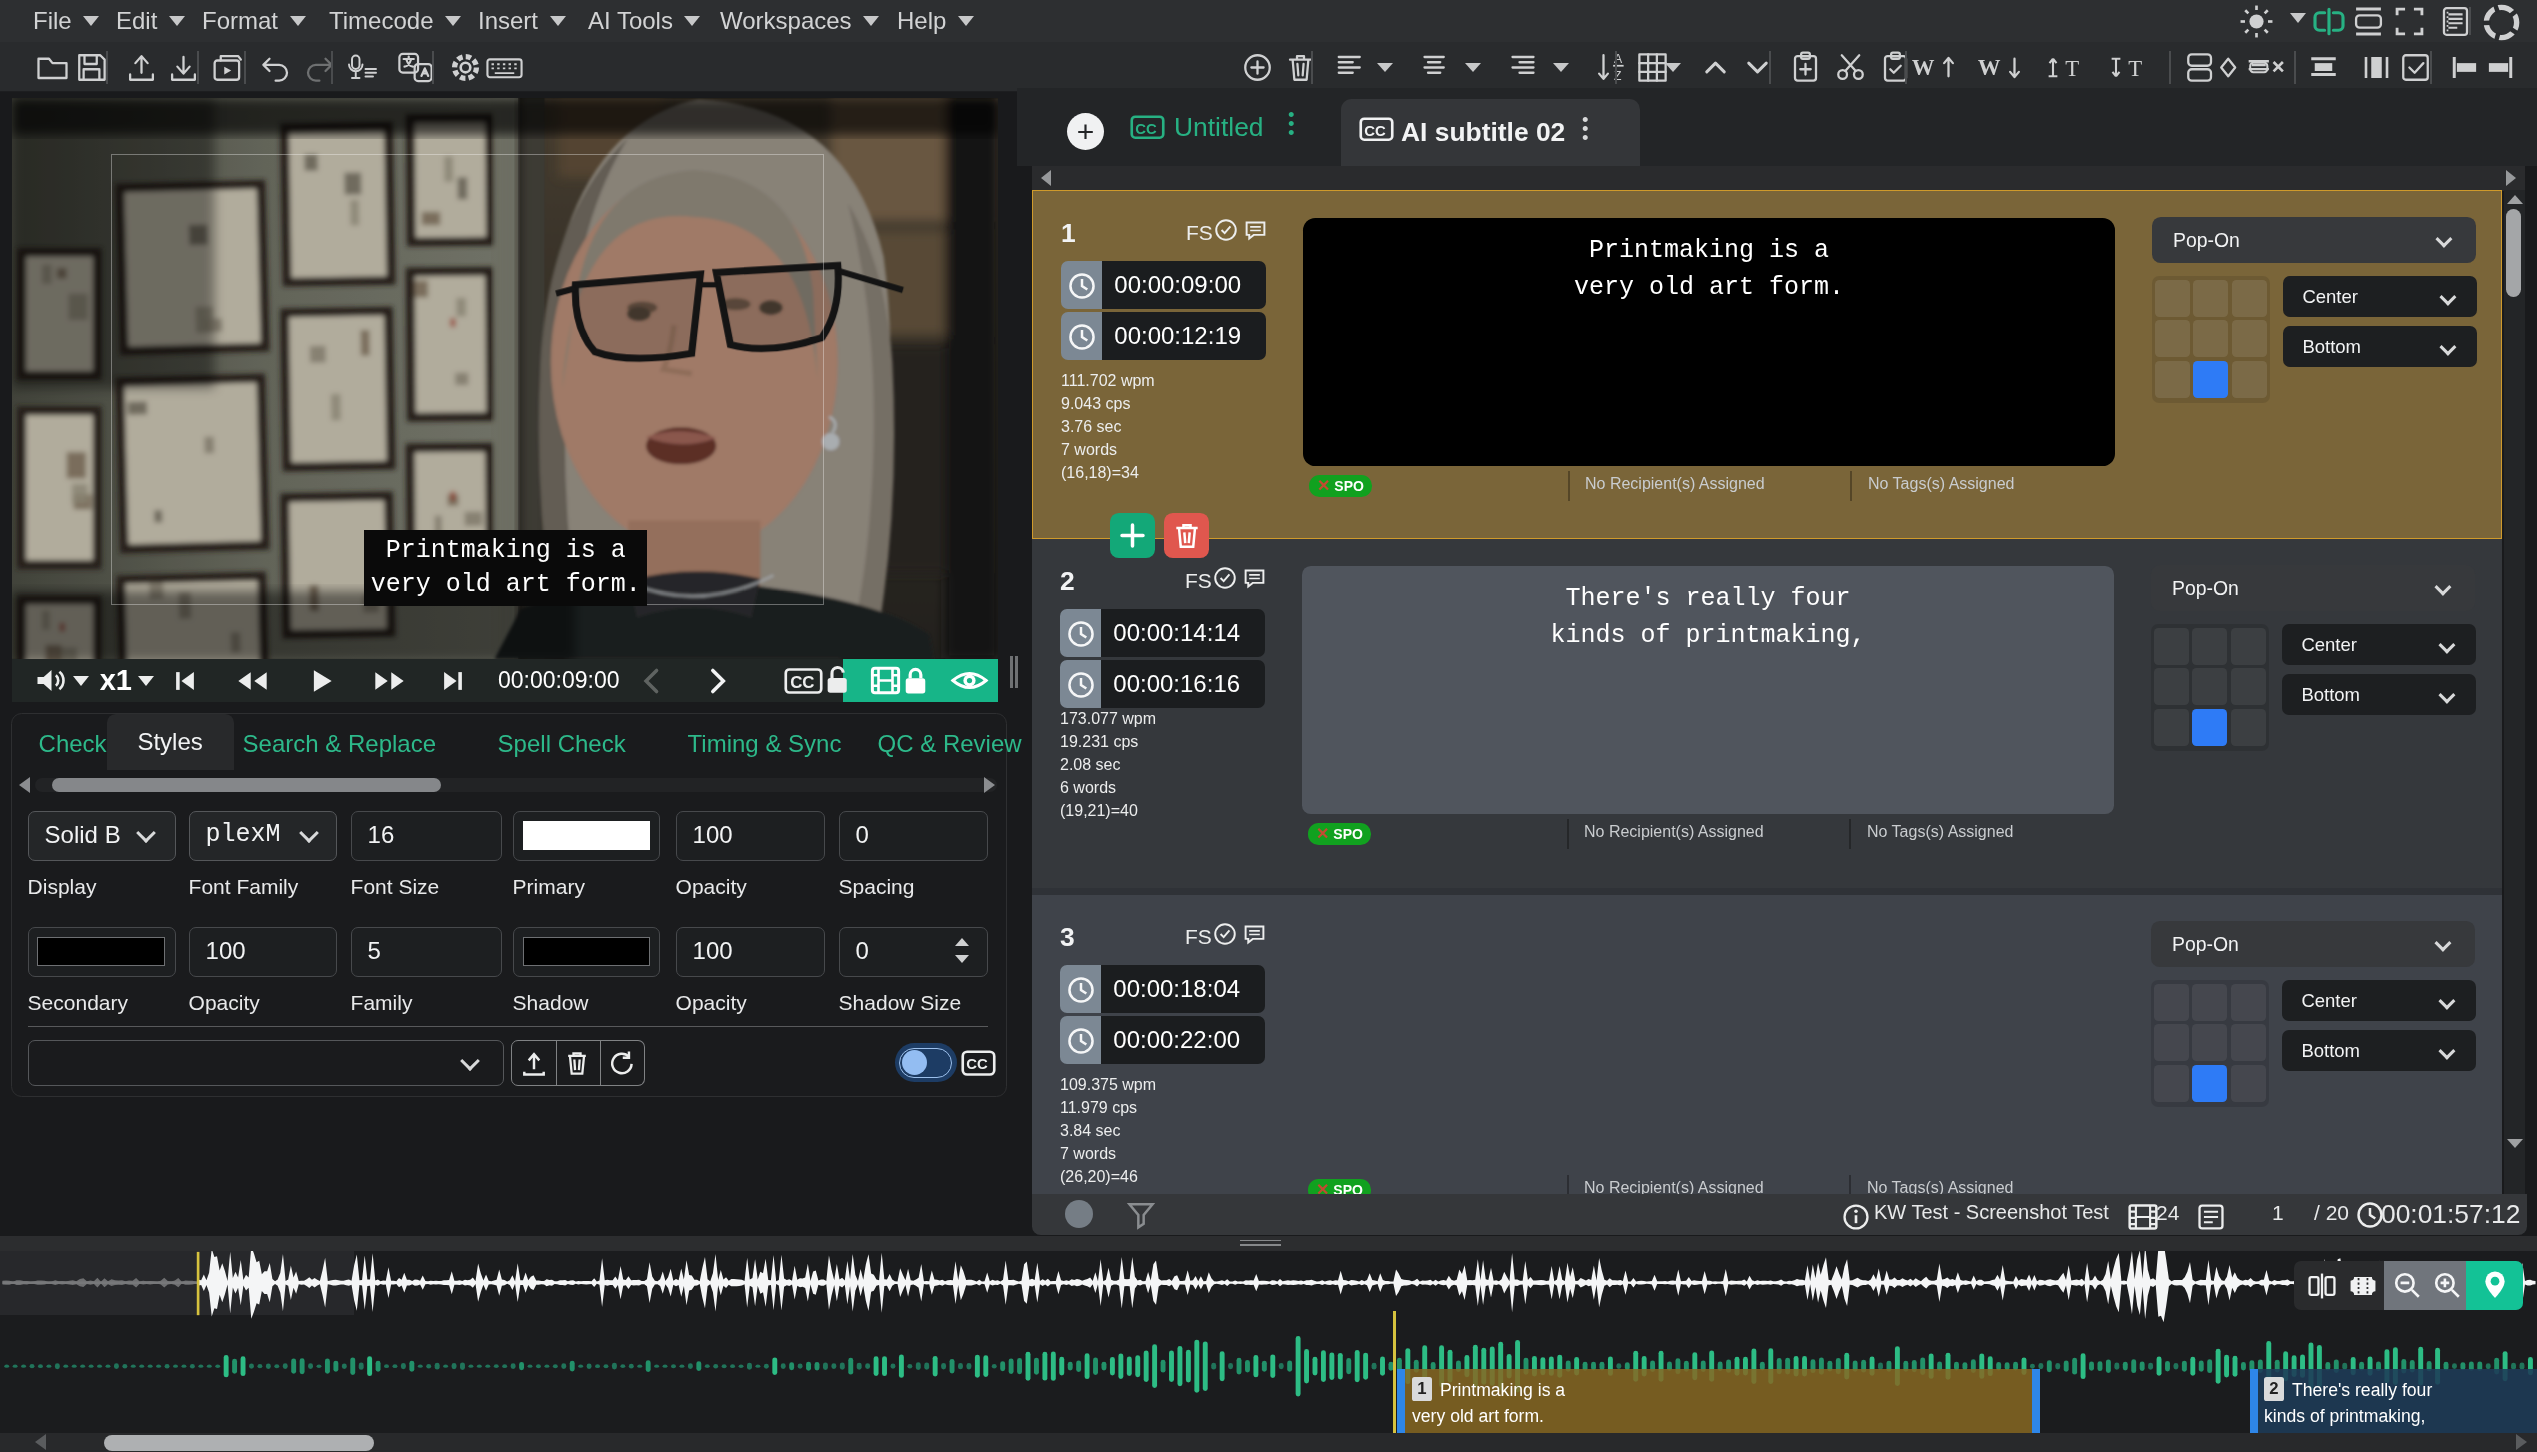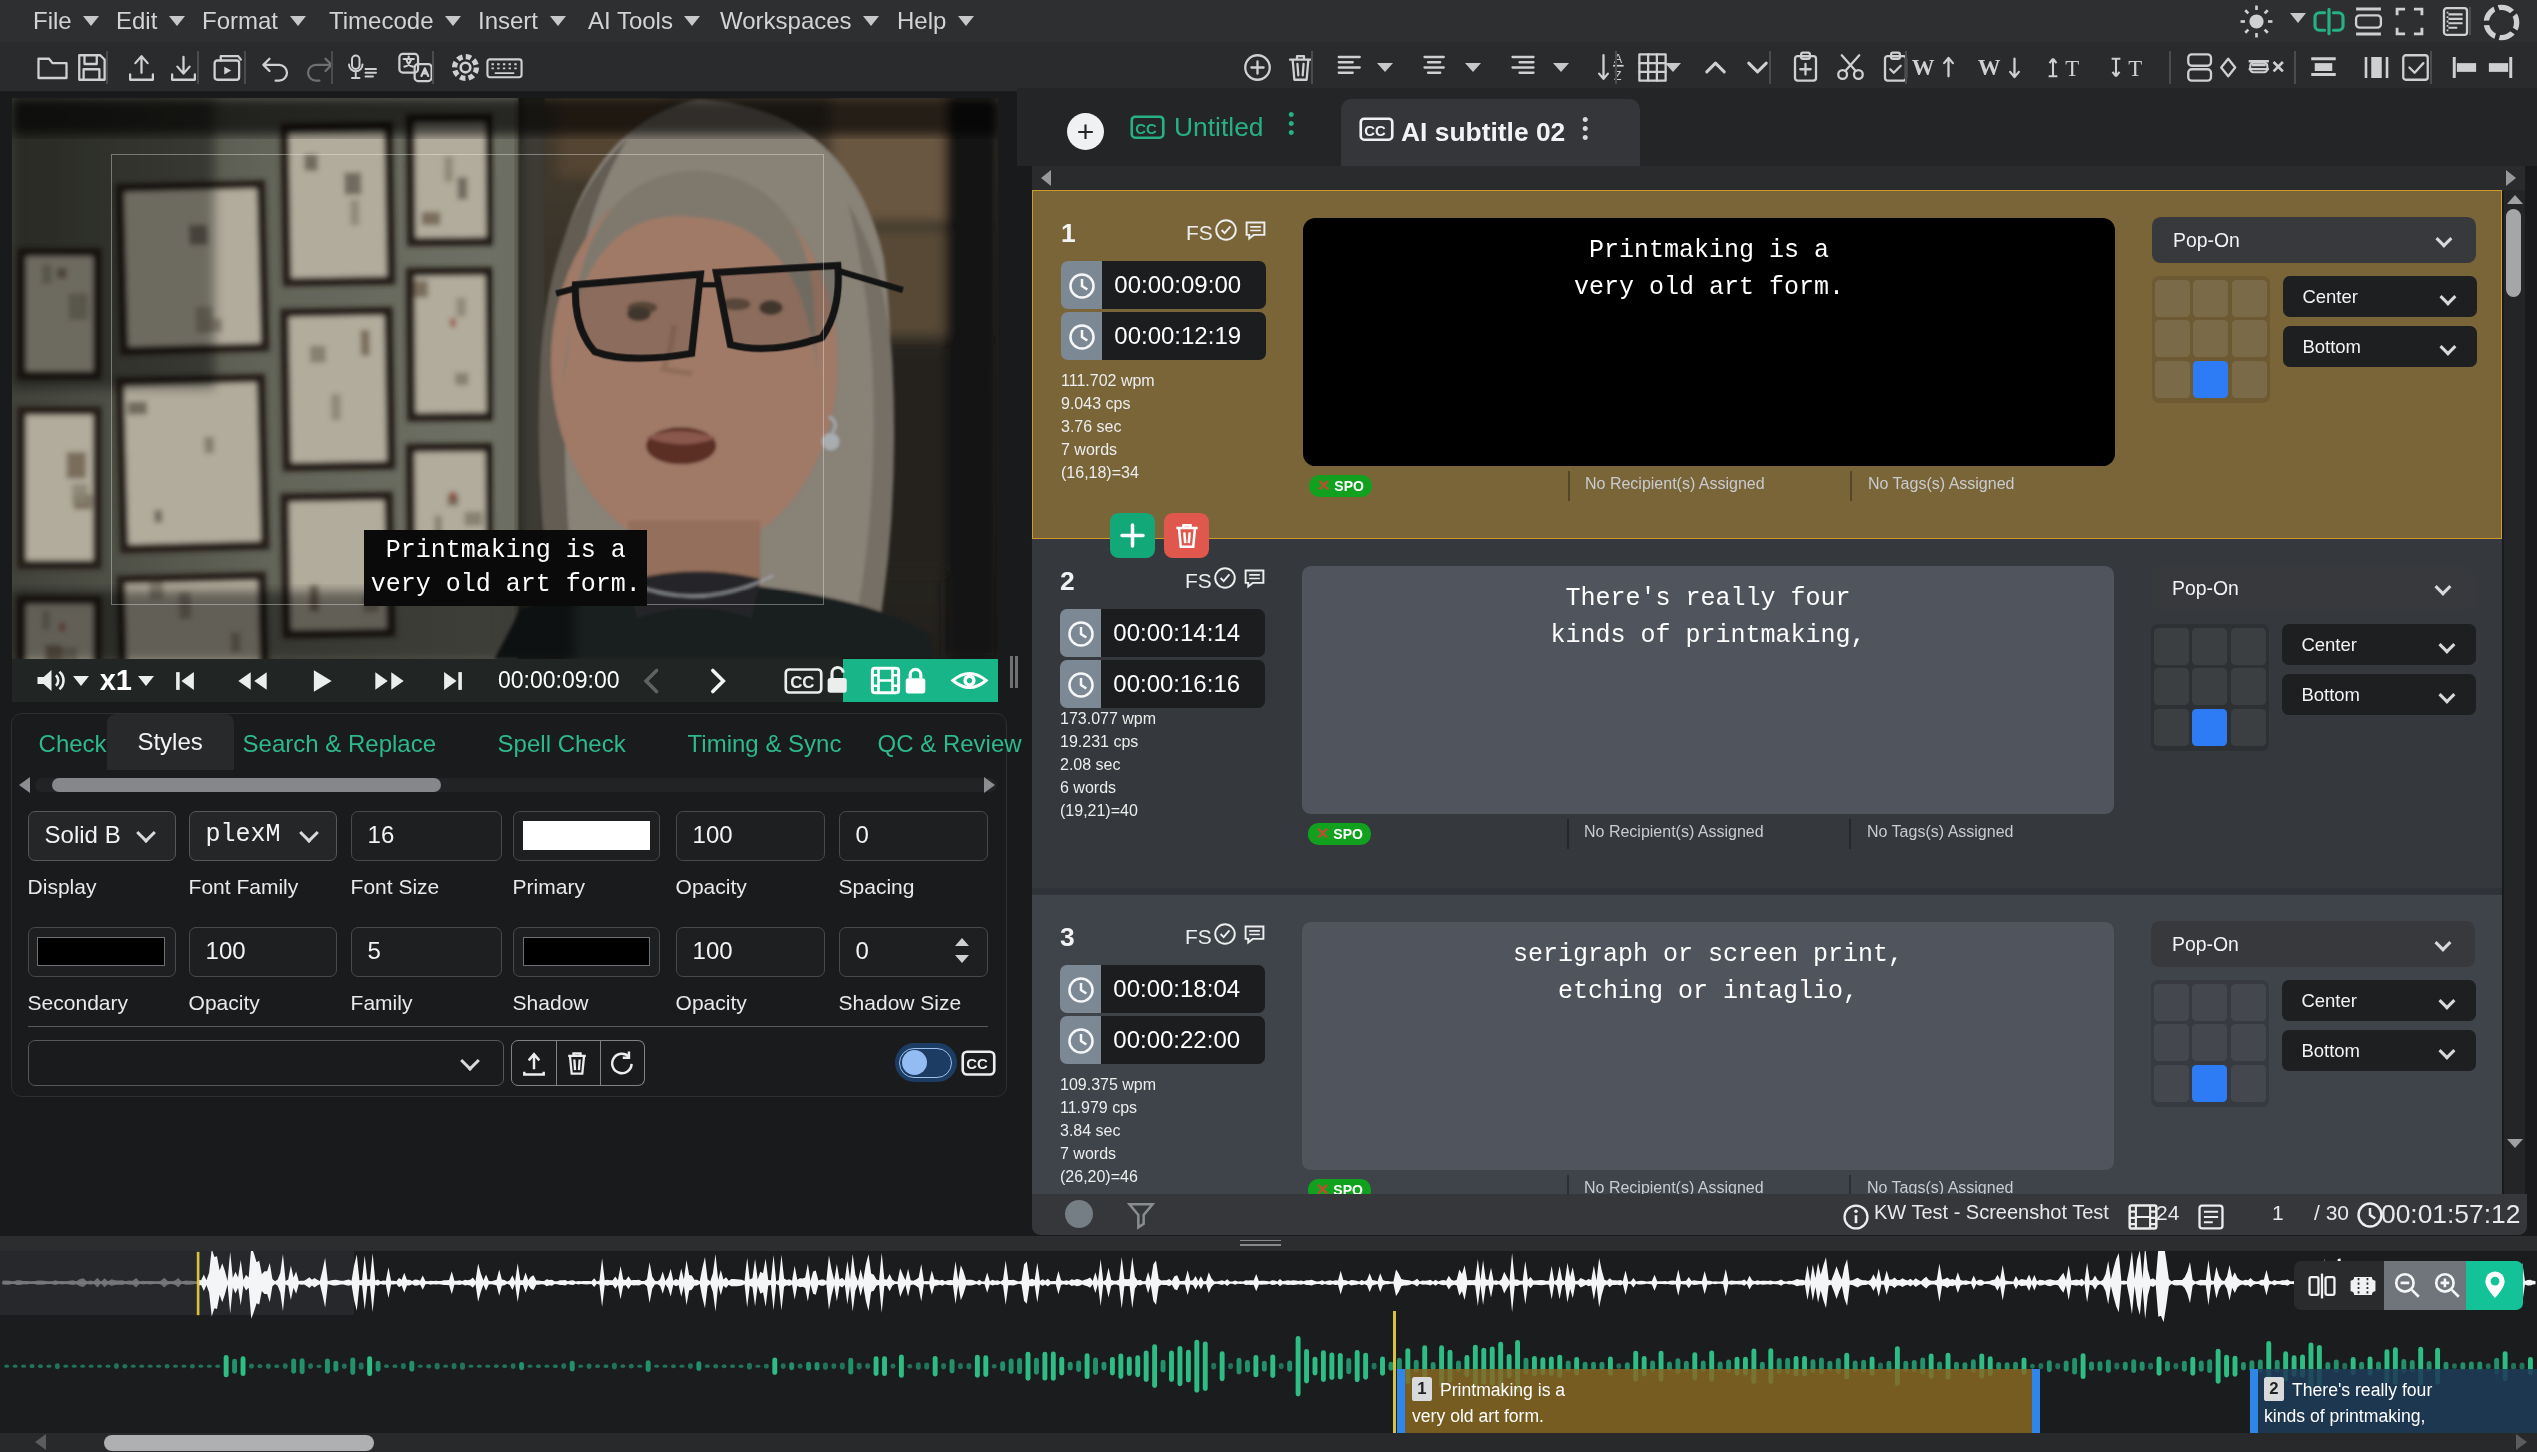--- a/index.html
+++ b/index.html
@@ -841,23 +841,20 @@
       <div class="tcrow" style="top:121px;">
         <div class="tcclock">
           <div style="position:absolute;left:5.3px;top:8.8px;"><svg width="32" height="32" viewBox="0 0 36 36" style="">
               <circle cx="18" cy="18" r="13" fill="none" stroke="#f5f6f7" stroke-width="2.8"></circle>
               <path d="M18 10 v8 l6 4" fill="none" stroke="#f5f6f7" stroke-width="2.8"></path>
             </svg></div>
         </div>
         <div class="tcval">00:00:22:00</div>
       </div>
       <div class="stats" style="top:178px;">109.375 wpm<br>11.979 cps<br>3.84 sec<br>7 words<br>(26,20)=46</div>
-      <div class="pbox mono" style="top:27px;height:248px;background:#50555d;border-radius:8.8px;">
-        <div style="padding-top:14px;">serigraph or screen print,<br>etching or intaglio,</div>
-      </div>
       <div class="spo" style="top:284px;"><span style="color:#c24b31;font-size:16px;">✕</span> SPO</div>
       <div class="vdiv" style="left:535px;top:280px;"></div>
       <div class="norec" style="left:552px;top:284px;">No Recipient(s) Assigned</div>
       <div class="vdiv" style="left:817px;top:280px;"></div>
       <div class="norec" style="left:835px;top:284px;">No Tags(s) Assigned</div>
       <div class="popon" style="top:26.4px;">Pop-On</div>
       <div class="chev2" style="left:1405px;top:42px;"></div>
       <div class="grid9" style="top:85px;background:rgba(0,0,0,0.12);">
         <div class="gcell" style="left:2.6px;top:3.5px;background:rgba(255,255,255,0.07);"></div>
         <div class="gcell" style="left:41px;top:3.5px;background:rgba(255,255,255,0.07);"></div>
@@ -904,21 +901,21 @@
     <div style="position:absolute;left:1095px;top:7px;"><svg width="32" height="32" viewBox="0 0 36 36" style="">
         <rect x="3" y="5" width="30" height="26" rx="2" fill="none" stroke="#eceded" stroke-width="2.8"></rect>
         <path d="M10 5 v26 M26 5 v26 M3 12 h7 M3 19 h7 M3 26 h7 M26 12 h7 M26 19 h7 M26 26 h7 M10 18 h16" stroke="#eceded" stroke-width="2.4"></path>
       </svg></div>
     <div style="position:absolute;left:1124px;top:7px;">24</div>
     <div style="position:absolute;left:1164px;top:8px;"><svg width="30" height="30" viewBox="0 0 34 34" style="">
         <rect x="4" y="4" width="26" height="26" rx="3" fill="none" stroke="#eceded" stroke-width="2.6"></rect>
         <path d="M9 11 h16 M9 17 h16 M9 23 h10" stroke="#eceded" stroke-width="2.4"></path>
       </svg></div>
     <div style="position:absolute;left:1240px;top:7px;">1</div>
-    <div style="position:absolute;left:1282px;top:7px;">/ 30</div>
+    <div style="position:absolute;left:1282px;top:7px;">/ 20</div>
     <div style="position:absolute;left:1323px;top:6.2px;"><svg width="30" height="30" viewBox="0 0 34 34" style="">
         <circle cx="17" cy="17" r="13" fill="none" stroke="#eceded" stroke-width="2.8"></circle>
         <path d="M17 9 v8 l6 4" fill="none" stroke="#eceded" stroke-width="2.8"></path>
       </svg></div>
     <div style="position:absolute;left:1349px;top:5.3px;font-size:26.4px;">00:01:57:12</div>
   </div>
 <div class="abs" style="left:1010px;top:656px;width:2.6px;height:32px;background:#6f7173;"></div>
 <div class="abs" style="left:1015px;top:656px;width:2.6px;height:32px;background:#6f7173;"></div>
 <div id="botstrip" class="abs">
     <div style="position:absolute;left:1240px;top:3.5px;width:41px;height:1.8px;background:#86888a;"></div>

